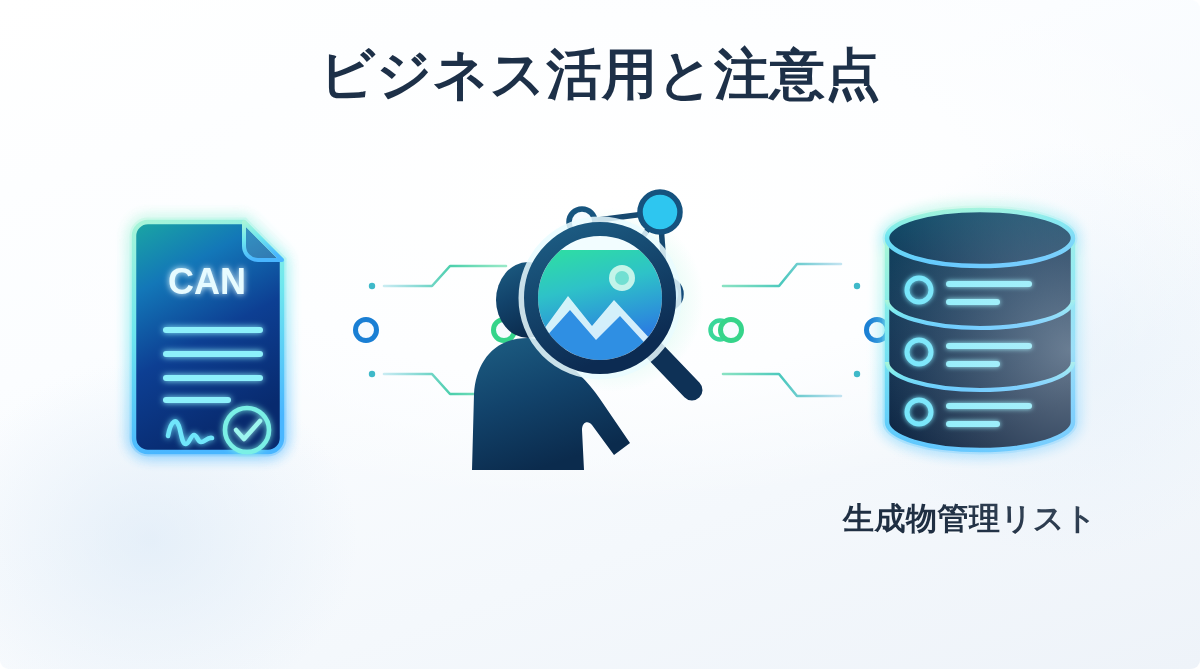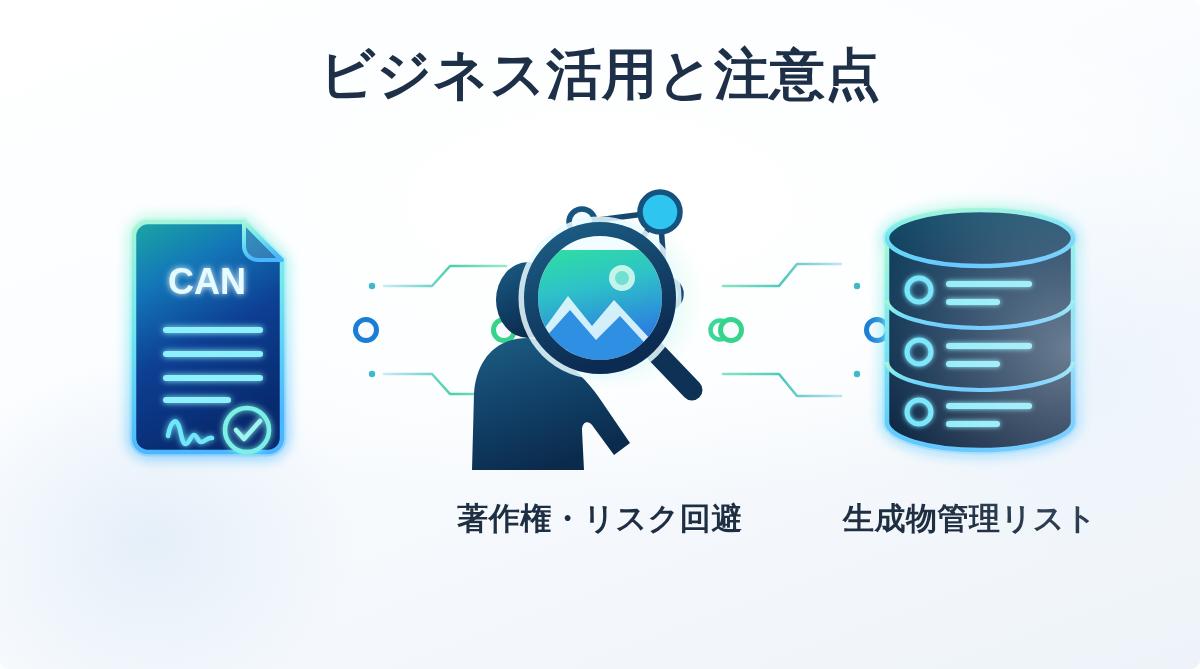--- a/index.html
+++ b/index.html
@@ -349,17 +349,16 @@
             <line x1="84" y1="216" x2="164" y2="216" stroke="#8aeffb" stroke-width="6" stroke-linecap="round"></line>
             <line x1="84" y1="234" x2="132" y2="234" stroke="#8aeffb" stroke-width="6" stroke-linecap="round"></line>
           </g>
         </g>
       </svg>
     </div>
 
   </div>
 
   <div class="labels">
-    <div class="label l2">著作権・リスク回避</div>
     <div class="label l3">生成物管理リスト</div>
   </div>
 
 </div>
 
 </body></html>

